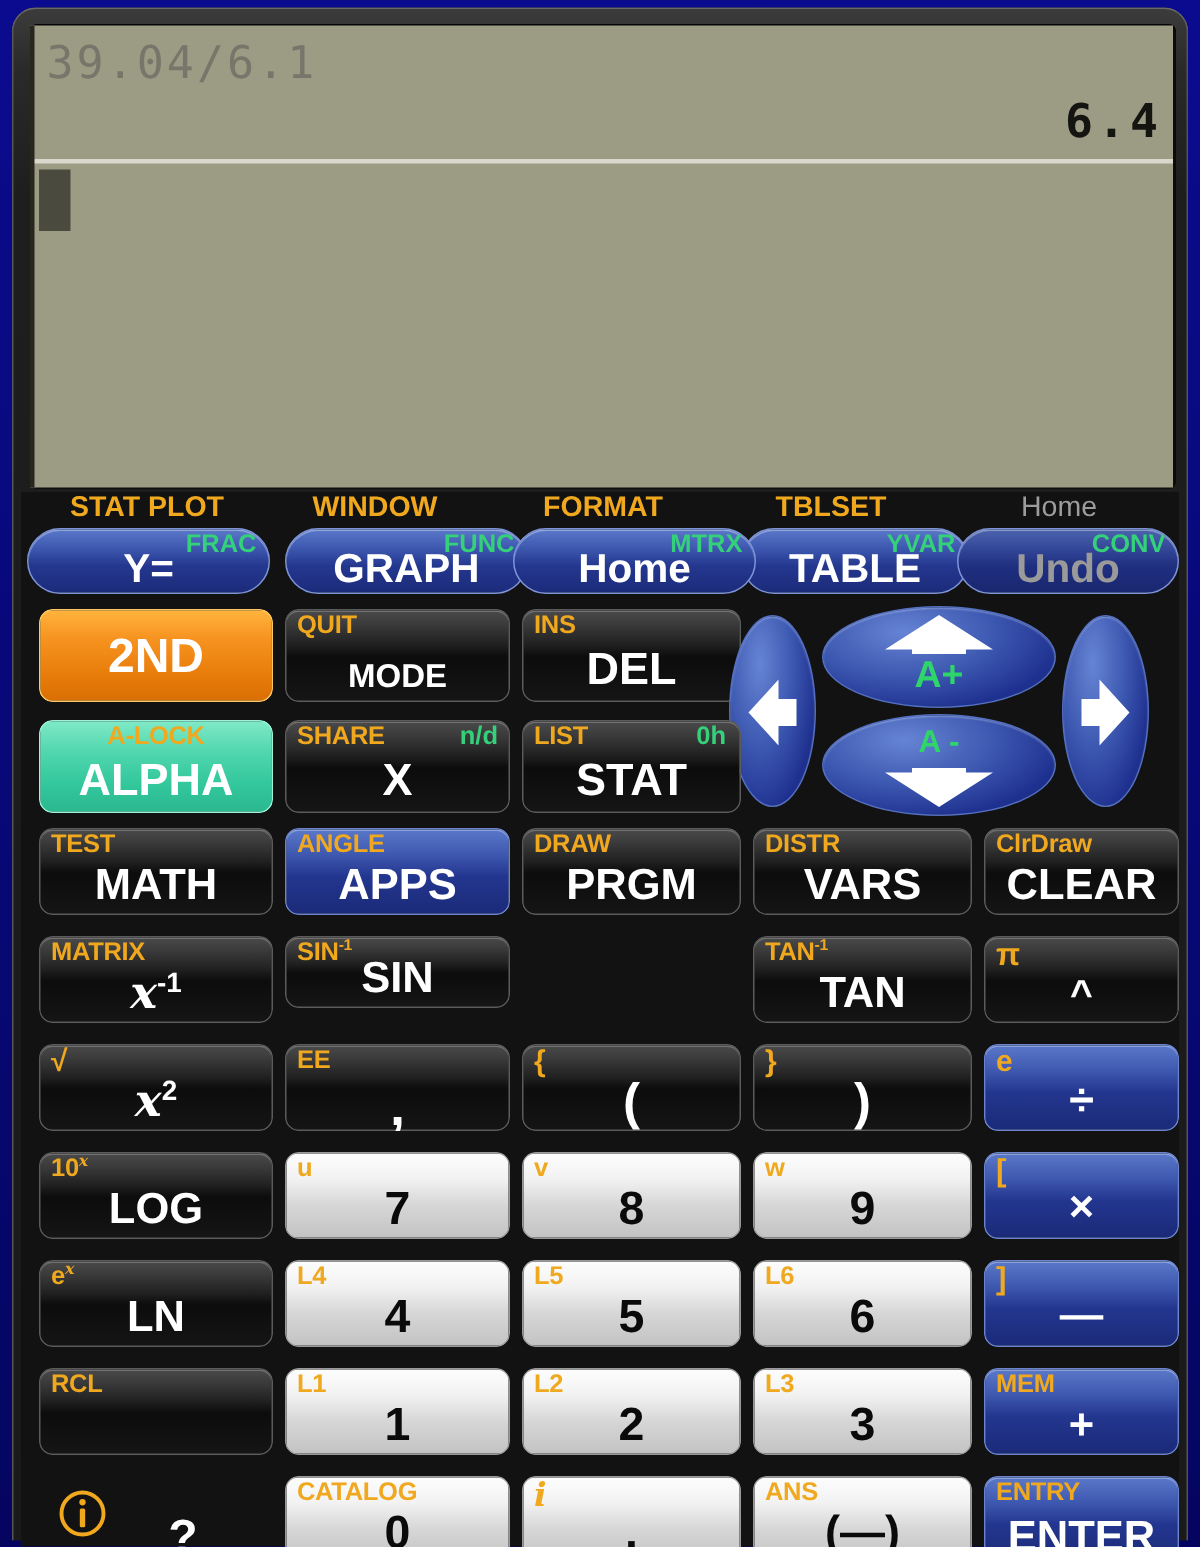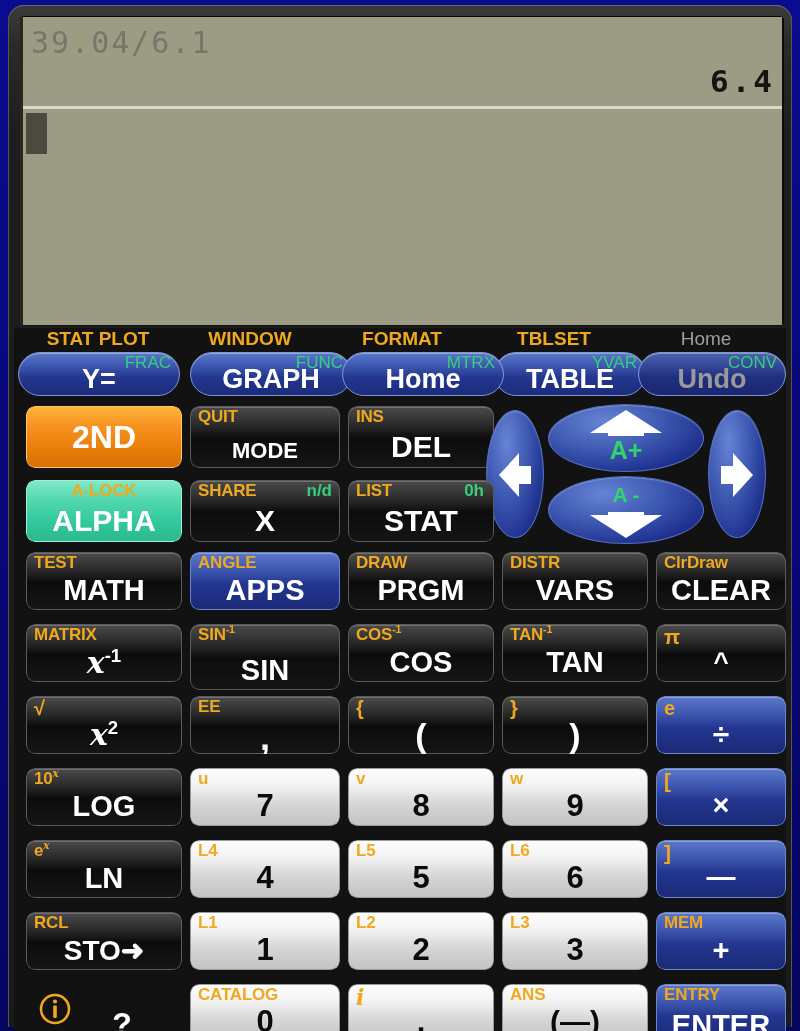--- a/index.html
+++ b/index.html
@@ -128,21 +128,21 @@
     border:1px solid #7d94d6;
     box-shadow:inset 0 1px 0 rgba(255,255,255,.35);
     overflow:hidden;
   }
   .fkey .fmain{
     position:absolute;left:0;right:0;bottom:2px;text-align:center;
     font-size:27px;font-weight:bold;color:#fff;line-height:1;
   }
   .fkey .fsec{
     position:absolute;right:8px;top:1px;
-    font-size:17px;font-weight:normal;color:#34d07a;line-height:1;
+    font-size:17px;font-weight:bold;color:#34d07a;line-height:1;
   }
   .fkey.disabled{
     background:linear-gradient(180deg,#4b64ad 0%,#36499a 28%,#1f2f80 58%,#1a2770 100%);
   }
   .fkey.disabled .fmain{color:#9a9a9a;}
 
   
   .dpad{position:absolute;}
   .dpad-btn{
     position:absolute;
@@ -294,30 +294,25 @@
       <div class="face"></div>
       <div class="sec">ClrDraw</div>
       <div class="main" style="font-size:29px;bottom:5px;">CLEAR</div>
     </div>
 
     <div class="key k-dark" style="left:12px;top:296px;width:156px;height:58px;">
       <div class="face"></div>
       <div class="sec">MATRIX</div>
       <div class="main" style="font-size:30px;bottom:4px;"><span class="ital">x</span><sup>-1</sup></div>
     </div>
-    <div class="key k-dark" style="left:176px;top:296px;width:150px;height:66px;">
+    <div class="key k-dark" style="left:176px;top:296px;width:150px;height:48px;">
       <div class="face"></div>
       <div class="sec">SIN<sup>-1</sup></div>
       <div class="main" style="font-size:29px;bottom:5px;">SIN</div>
     </div>
-    <div class="key k-dark" style="left:334px;top:296px;width:146px;height:58px;">
-      <div class="face"></div>
-      <div class="sec">COS<sup>-1</sup></div>
-      <div class="main" style="font-size:29px;bottom:5px;">COS</div>
-    </div>
     <div class="key k-dark" style="left:488px;top:296px;width:146px;height:58px;">
       <div class="face"></div>
       <div class="sec">TAN<sup>-1</sup></div>
       <div class="main" style="font-size:29px;bottom:5px;">TAN</div>
     </div>
     <div class="key k-dark" style="left:642px;top:296px;width:130px;height:58px;">
       <div class="face"></div>
       <div class="sec" style="font-size:21px;">π</div>
       <div class="main" style="font-size:26px;bottom:7px;">^</div>
     </div>
@@ -396,21 +391,20 @@
     </div>
     <div class="key k-blue" style="left:642px;top:512px;width:130px;height:58px;">
       <div class="face"></div>
       <div class="sec" style="font-size:21px;">]</div>
       <div class="main" style="font-size:29px;bottom:6px;">—</div>
     </div>
 
     <div class="key k-dark" style="left:12px;top:584px;width:156px;height:58px;">
       <div class="face"></div>
       <div class="sec">RCL</div>
-      <div class="main" style="font-size:28px;bottom:5px;">STO➜</div>
     </div>
     <div class="key k-white" style="left:176px;top:584px;width:150px;height:58px;">
       <div class="face"></div>
       <div class="sec">L1</div>
       <div class="main" style="font-size:31px;bottom:5px;">1</div>
     </div>
     <div class="key k-white" style="left:334px;top:584px;width:146px;height:58px;">
       <div class="face"></div>
       <div class="sec">L2</div>
       <div class="main" style="font-size:31px;bottom:5px;">2</div>

